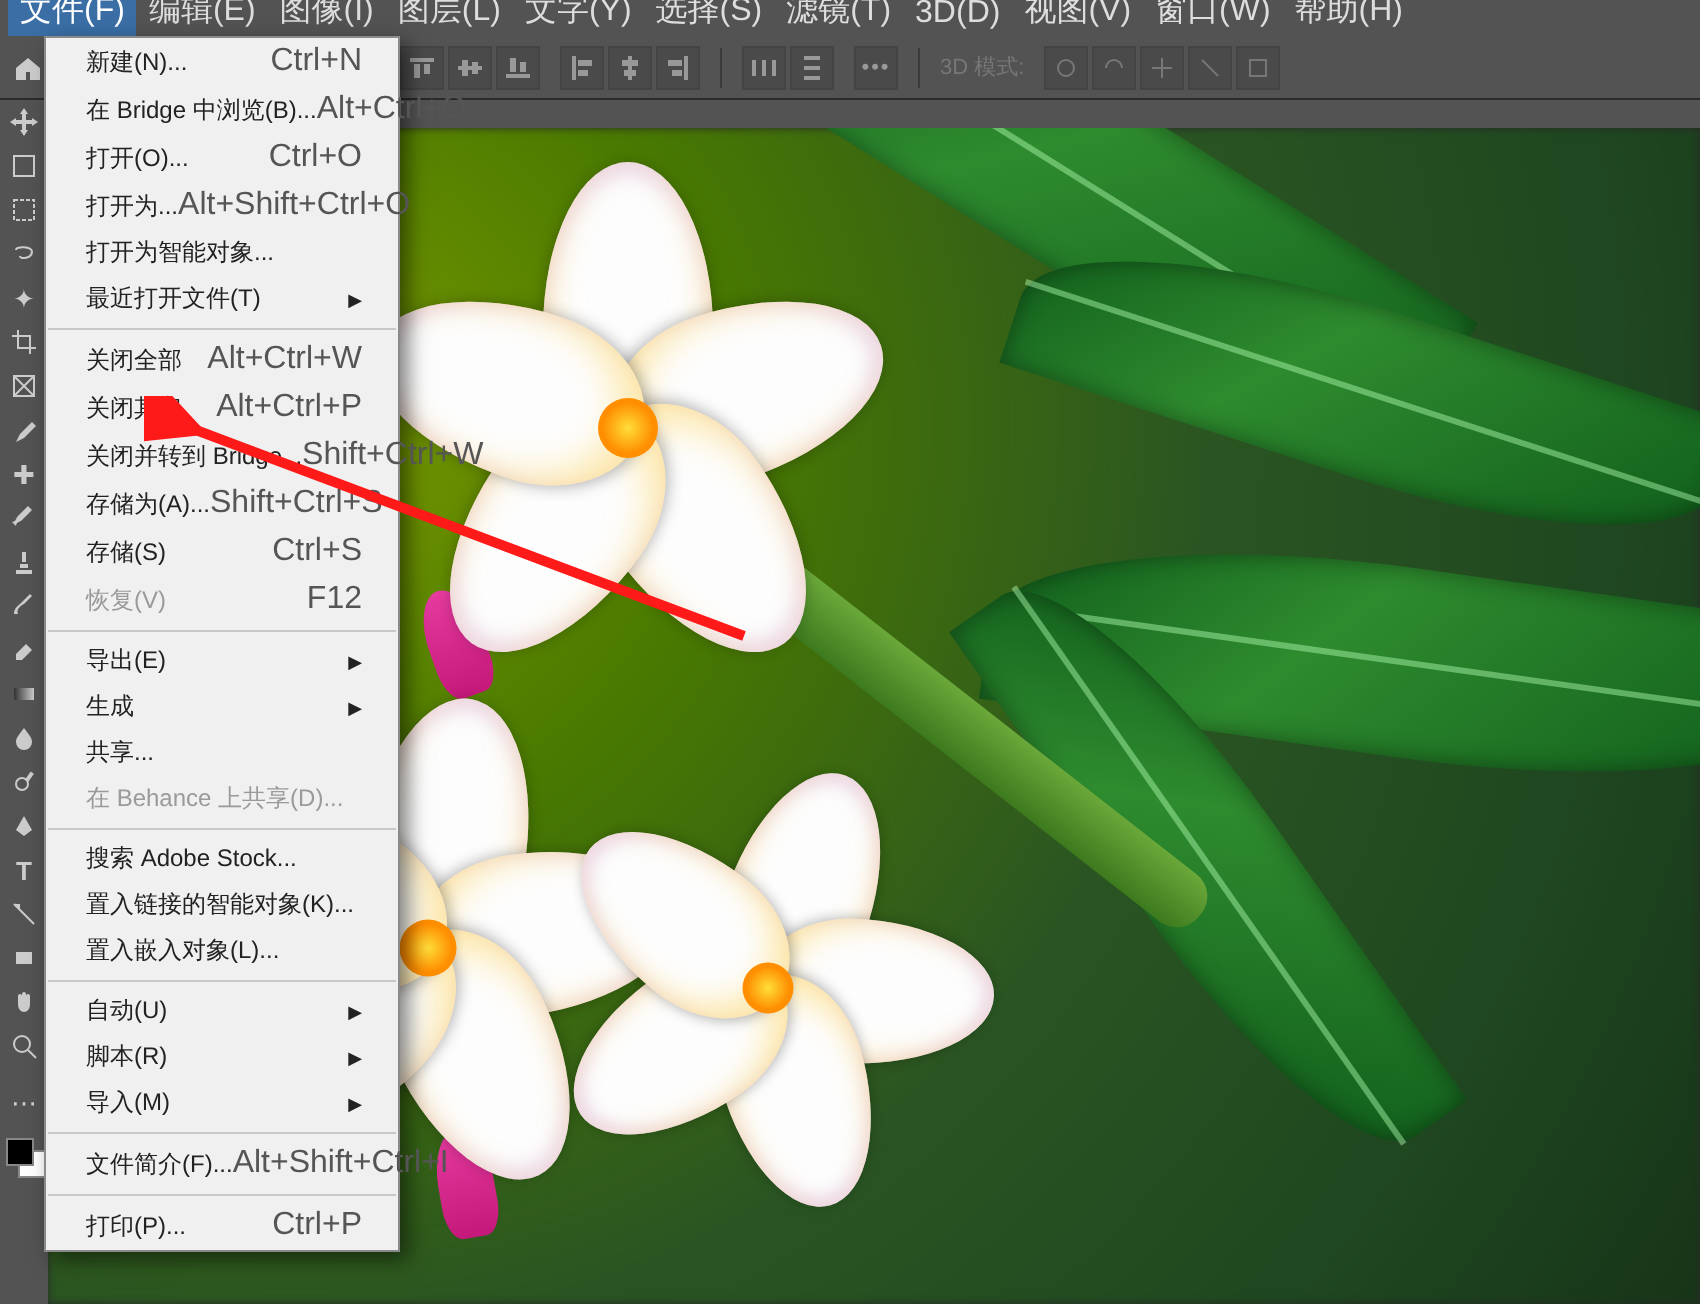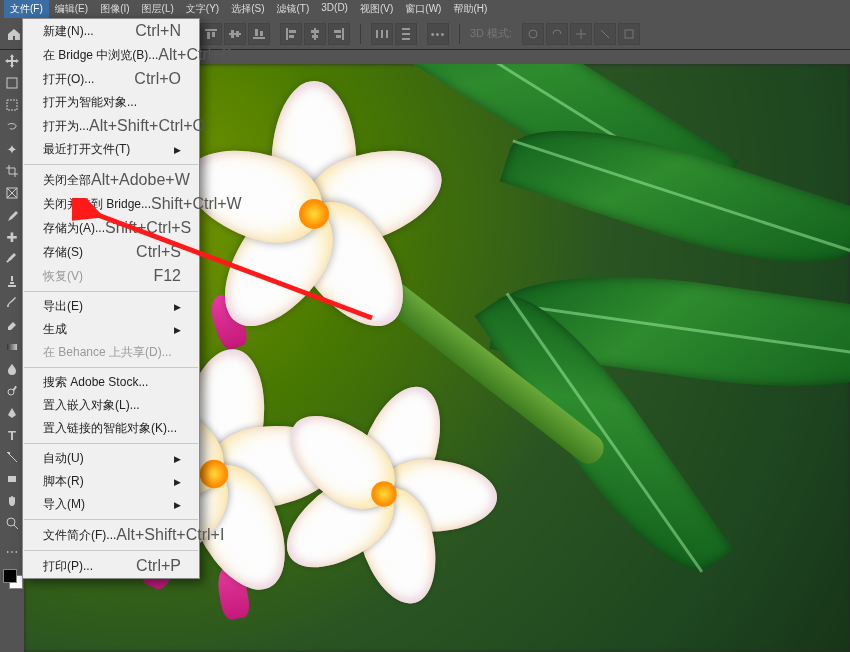--- a/index.html
+++ b/index.html
@@ -1,18 +1,18 @@
 <!DOCTYPE html>
 <html><head>
 <meta charset="utf-8">
 <style>
 * { margin: 0; padding: 0; box-sizing: border-box; font-family: "Microsoft YaHei", sans-serif; }
 body { width: 850px; height: 652px; background: #535353; overflow: hidden; position: relative; }
 
-.menubar { display: flex; background: #535353; height: 18px; font-size: 10px; color: #ddd; padding-left: 4px; }
+.menubar { display: flex; background: #535353; height: 18px; font-size: 16px; color: #ddd; padding-left: 4px; align-items: flex-end; }
 .menubar .menu-item { padding: 2px 6px; cursor: pointer; }
 .menubar .menu-item.active { background: #3a6ea5; color: #fff; }
 
 .optbar { height: 32px; background: #535353; border-bottom: 1px solid #2a2a2a; display: flex; align-items: center; gap: 10px; padding: 0 6px; color: #bbb; font-size: 11px; }
 .optbar .chk { width: 10px; height: 10px; border: 1px solid #999; display: inline-block; margin-right: 2px; }
 .optbar .iconbtn { width: 22px; height: 22px; border: 1px solid #444; background: #4a4a4a; display: inline-flex; align-items: center; justify-content: center; }
 .optbar .sep { width: 1px; height: 20px; background: #3a3a3a; }
 .optbar .group { display: flex; gap: 2px; }
 
 .toolsbar { position: absolute; left: 0; top: 50px; width: 24px; background: #535353; display: flex; flex-direction: column; }
@@ -356,34 +356,38 @@
     </div>
     <div class="item">
       <span>在 Bridge 中浏览(B)...</span>
       <span class="shortcut">Alt+Ctrl+O</span>
     </div>
     <div class="item">
       <span>打开(O)...</span>
       <span class="shortcut">Ctrl+O</span>
     </div>
     <div class="item">
-      <span>打开为智能对象...</span>
-    </div>
-    <div class="item">
       <span>打开为...</span>
       <span class="shortcut">Alt+Shift+Ctrl+O</span>
     </div>
     <div class="item">
+      <span>打开为智能对象...</span>
+    </div>
+    <div class="item">
       <span>最近打开文件(T)</span>
       <span class="arrow">▶</span>
     </div>
     <div class="sep"></div>
     <div class="item">
       <span>关闭全部</span>
-      <span class="shortcut">Alt+Adobe+W</span>
+      <span class="shortcut">Alt+Ctrl+W</span>
+    </div>
+    <div class="item">
+      <span>关闭其它</span>
+      <span class="shortcut">Alt+Ctrl+P</span>
     </div>
     <div class="item">
       <span>关闭并转到 Bridge...</span>
       <span class="shortcut">Shift+Ctrl+W</span>
     </div>
     <div class="item">
       <span>存储为(A)...</span>
       <span class="shortcut">Shift+Ctrl+S</span>
     </div>
     <div class="item">
@@ -396,32 +400,35 @@
     </div>
     <div class="sep"></div>
     <div class="item">
       <span>导出(E)</span>
       <span class="arrow">▶</span>
     </div>
     <div class="item">
       <span>生成</span>
       <span class="arrow">▶</span>
     </div>
+    <div class="item">
+      <span>共享...</span>
+    </div>
     <div class="item disabled">
       <span>在 Behance 上共享(D)...</span>
     </div>
     <div class="sep"></div>
     <div class="item">
       <span>搜索 Adobe Stock...</span>
     </div>
     <div class="item">
+      <span>置入链接的智能对象(K)...</span>
+    </div>
+    <div class="item">
       <span>置入嵌入对象(L)...</span>
-    </div>
-    <div class="item">
-      <span>置入链接的智能对象(K)...</span>
     </div>
     <div class="sep"></div>
     <div class="item">
       <span>自动(U)</span>
       <span class="arrow">▶</span>
     </div>
     <div class="item">
       <span>脚本(R)</span>
       <span class="arrow">▶</span>
     </div>

